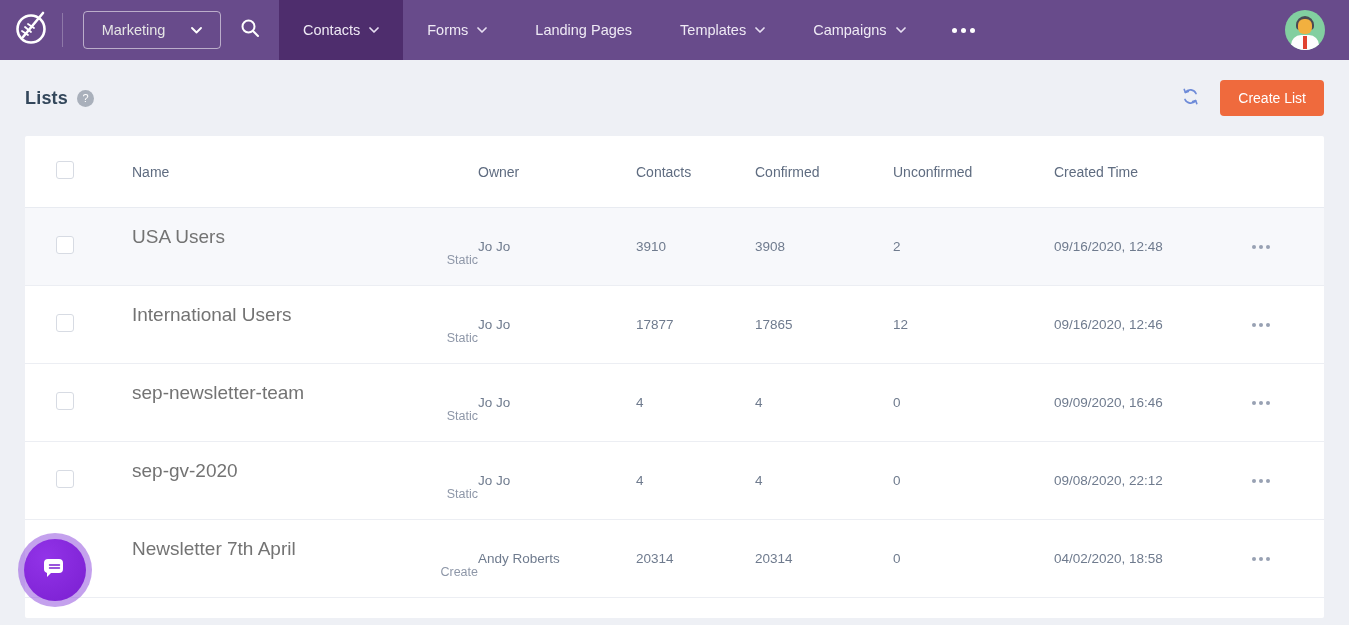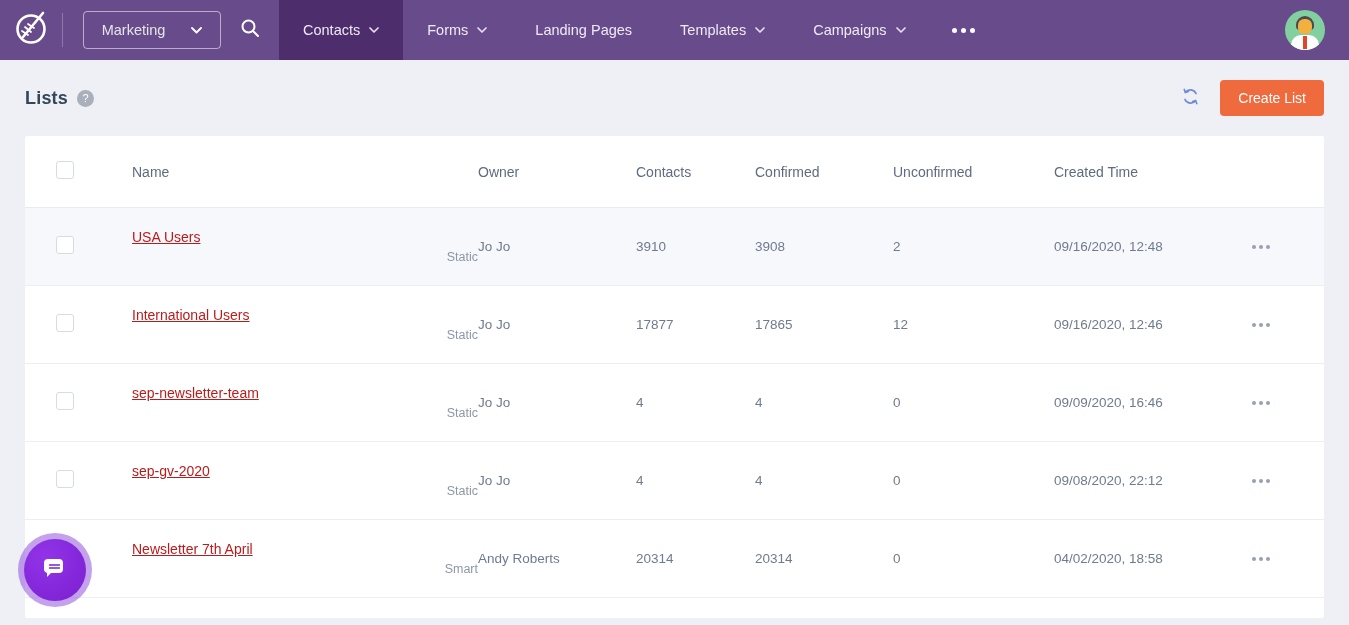--- a/index.html
+++ b/index.html
@@ -60,21 +60,21 @@
   
   .card { background:#fff; margin:0 25px; min-height:482px; border-radius:2px; }
   .tgrid { display:grid; grid-template-columns:107px 346px 158px 119px 138px 161px 1fr 72px;
     align-items:center; }
   .thead { height:72px; border-bottom:1px solid #e8ebf1; color:#5f6c80; font-size:14px; }
   .trow { height:78px; border-bottom:1px solid #eceef3; font-size:13.5px; color:#6f7b8e; }
   .trow:first-child { background:#f7f8fb; }
   .cell-check { padding-left:31px; }
   .checkbox { width:18px; height:18px; border:1px solid #d7dbe3; border-radius:3px;
     background:#fff; display:inline-block; cursor:pointer; }
-  .name-main { color:#b91c1c; font-size:14px; cursor:pointer;text-decoration:underline; }
+  .name-main { color:#737373; font-size:19px; cursor:pointer; }
   .name-sub { color:#8e97a8; font-size:12.5px; margin-top:5px;text-align:right; }
   .row-actions { display:flex; gap:3px; justify-content:flex-start; cursor:pointer; }
   .row-actions i { width:4px; height:4px; border-radius:50%; background:#98a1b3; }
 
   
   .chat-fab { position:fixed; left:18px; bottom:18px; width:74px; height:74px;
     border-radius:50%; background:rgba(148,84,222,.55);
     display:flex; align-items:center; justify-content:center; cursor:pointer; }
   .chat-fab-inner { width:62px; height:62px; border-radius:50%;
     background:radial-gradient(circle at 35% 30%, #9233e8, #7a1fd0);
@@ -273,21 +273,21 @@
             <i></i>
             <i></i>
           </span>
         </div>
   </div>
 
   <div class="tgrid trow">
     <div class="cell-check"><span class="checkbox"></span></div>
     <div>
       <div class="name-main">Newsletter 7th April</div>
-      <div class="name-sub">Smart</div>
+      <div class="name-sub">Create</div>
     </div>
     <div>Andy Roberts</div>
     <div>20314</div>
     <div>20314</div>
     <div>0</div>
     <div>04/02/2020, 18:58</div>
     <div>
           <span class="row-actions">
             <i></i>
             <i></i>

